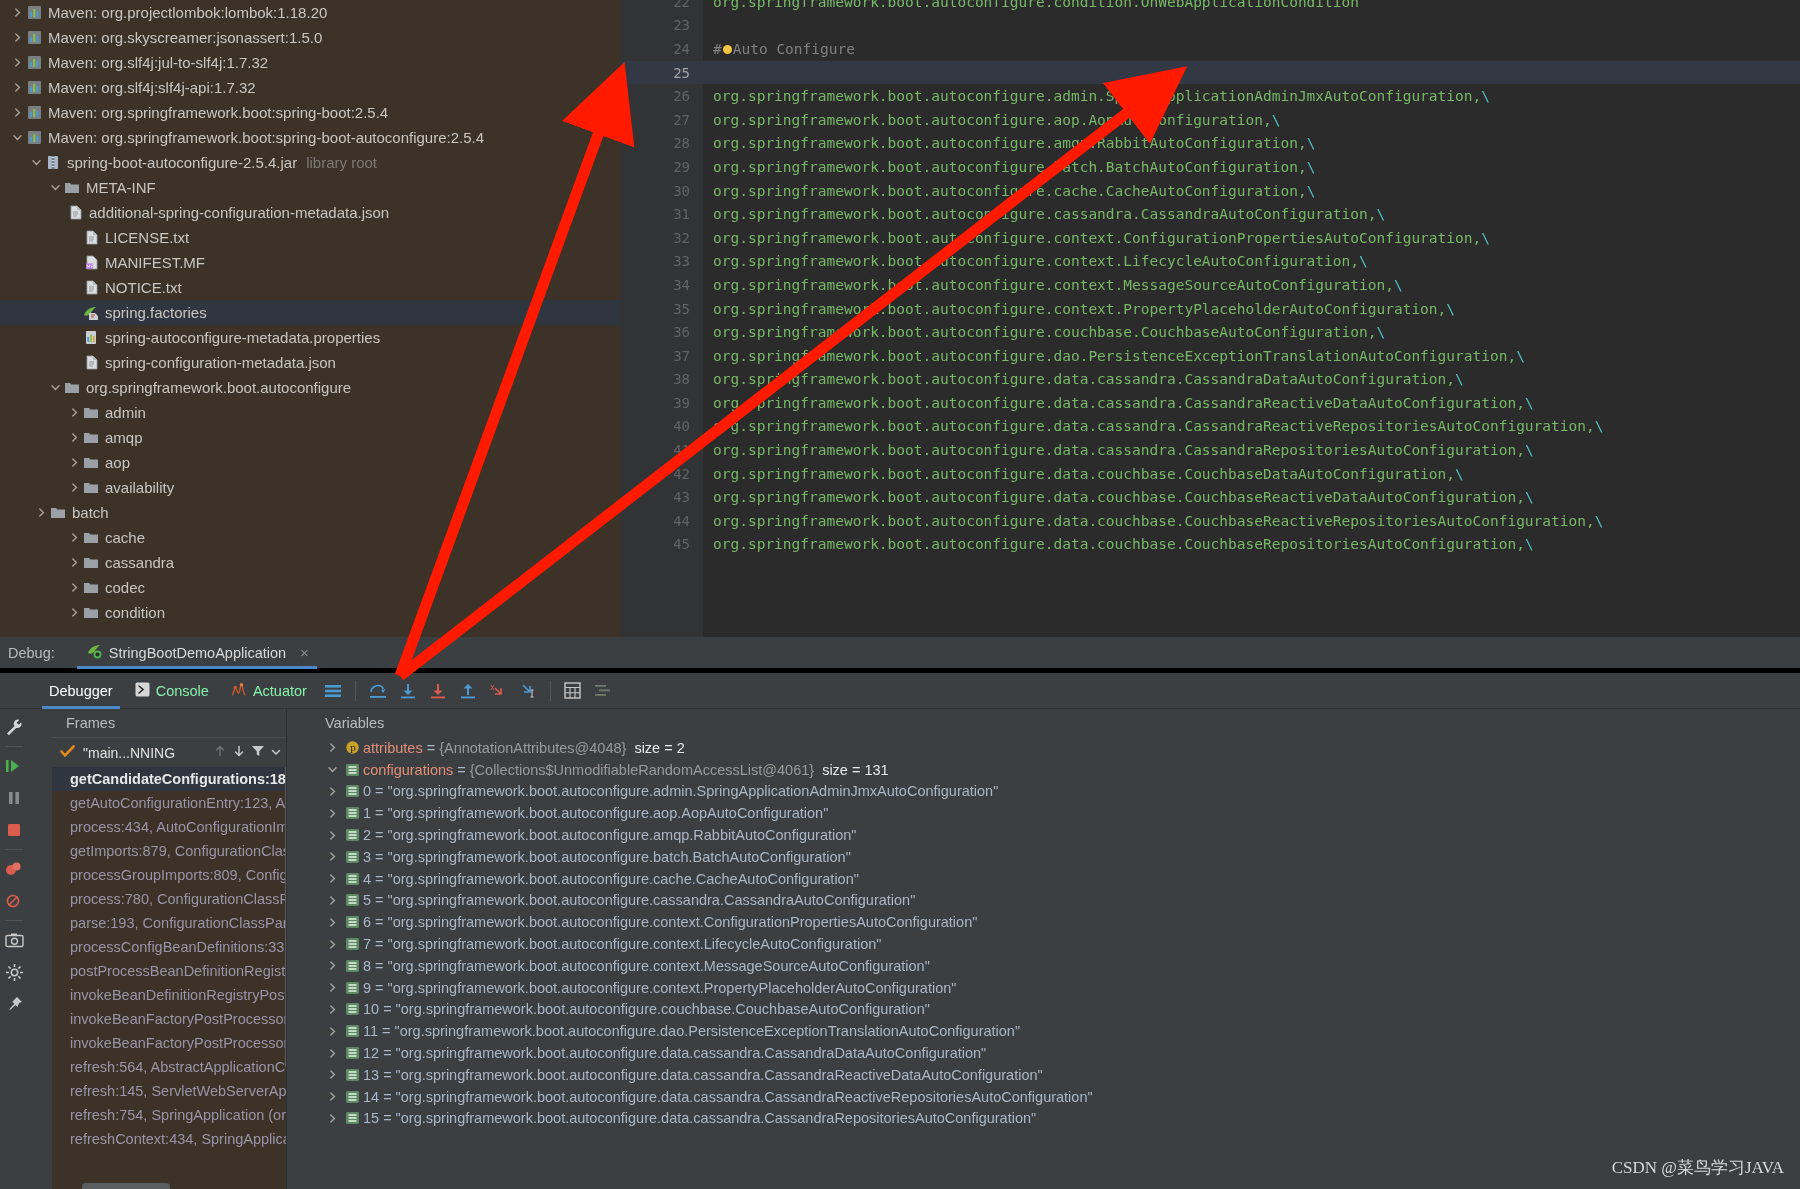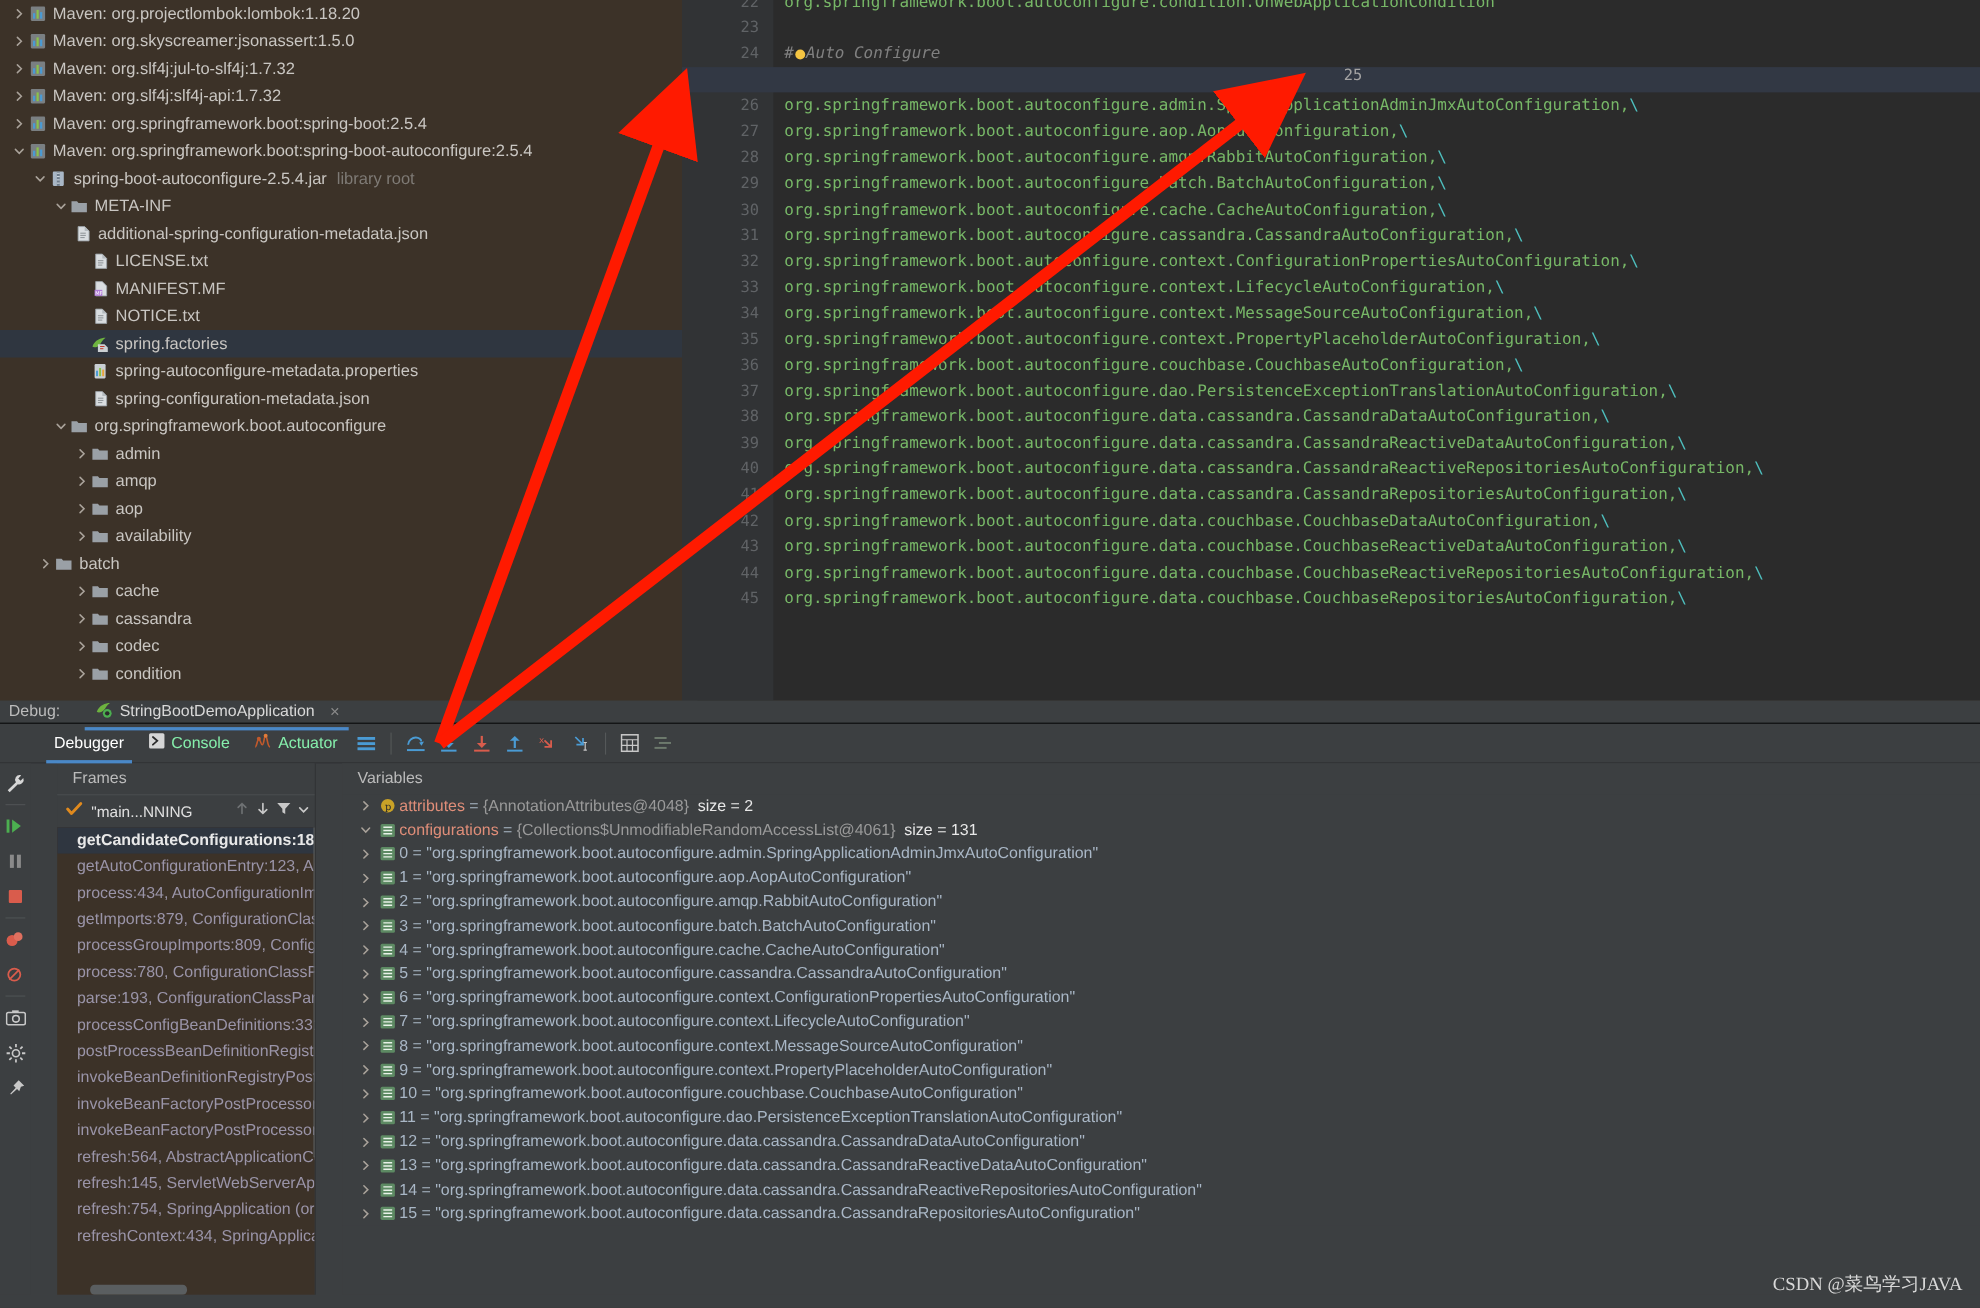--- a/index.html
+++ b/index.html
@@ -42,42 +42,42 @@
     flex: 1; height: 637px; background: #2b2b2b; position: relative; overflow: hidden;
   }
   .editor-gutter-bg { position: absolute; left: 0; top: 0; width: 83px; height: 100%; background: #313335; }
   .editor-scroll-track { position:absolute; left: 0; top: 0; width: 14px; height: 100%; background: #3c3f41; }
   .editor-scroll-thumb { position: absolute; left: 3px; top: 148px; width: 8px; height: 80px; background: #585b5d; border-radius: 4px; }
   .code-line {
     position: relative; height: 23.6px; display: flex; align-items: center;
     font-family: "DejaVu Sans Mono", monospace; font-size: 14.5px;
     white-space: nowrap;
   }
-  .code-line.hl { background: #323844; flex-direction: column; }
+  .code-line.hl { background: #323844; }
   .lnum {
     width: 83px; flex: none; text-align: right; padding-right: 13px;
     color: #606366; font-family: "DejaVu Sans Mono", monospace; font-size: 14px;
   }
   .code-line.hl .lnum { color: #a4a3a3; }
   .ctext { padding-left: 10px; color: #77b767; }
   .ctext .cont { color: #4fc1c0; }
-  .ctext.comment { color: #808080; font-style: italic; }
+  .ctext.comment { color: #808080; }
   .ctext.sel { color: #dfa06b; background: #3b4354; }
   .bulb {
     display: inline-block; width: 9px; height: 9px; border-radius: 50%;
     background: #f5c542; vertical-align: middle; margin: 0 1px;
   }
   .caret { display:inline-block; width:2px; height:17px; background:#48a6e6; vertical-align:-3px; }
 
   
   .debug-panel { position: absolute; left: 0; top: 637px; width: 1800px; height: 552px; background: #3c3f41; }
 
   .debug-header {
-    height: 21px; background: #3c3f41; display: flex; align-items: center;
-    padding-left: 8px; border-bottom: 1px solid #000000;
+    height: 36px; background: #3c3f41; display: flex; align-items: center;
+    padding-left: 8px; border-bottom: 5px solid #000000;
   }
   .debug-header .dlabel { color: #bbbbbb; font-size: 14.5px; margin-right: 22px; }
   .debug-tab-run {
     height: 33px; display: flex; align-items: center; gap: 6px;
     padding: 0 8px; position: relative;
   }
   .debug-tab-run .tabtext { color: #d8d8d8; font-size: 14.5px; }
   .debug-tab-run .closex { color: #8a8a8a; font-size: 15px; margin-left: 8px; }
   .tab-underline { position: absolute; left: 0; bottom: 0; height: 3px; width: 100%; background: #4a88c7; }
 

